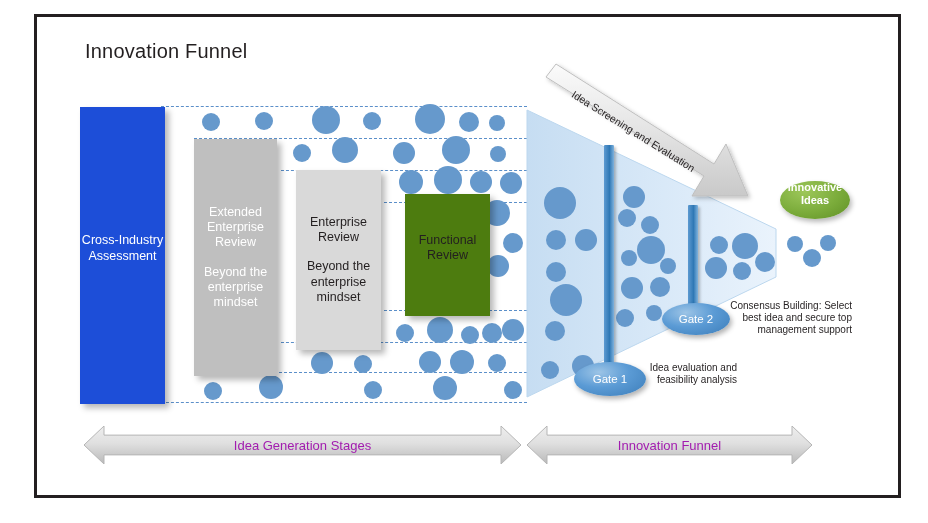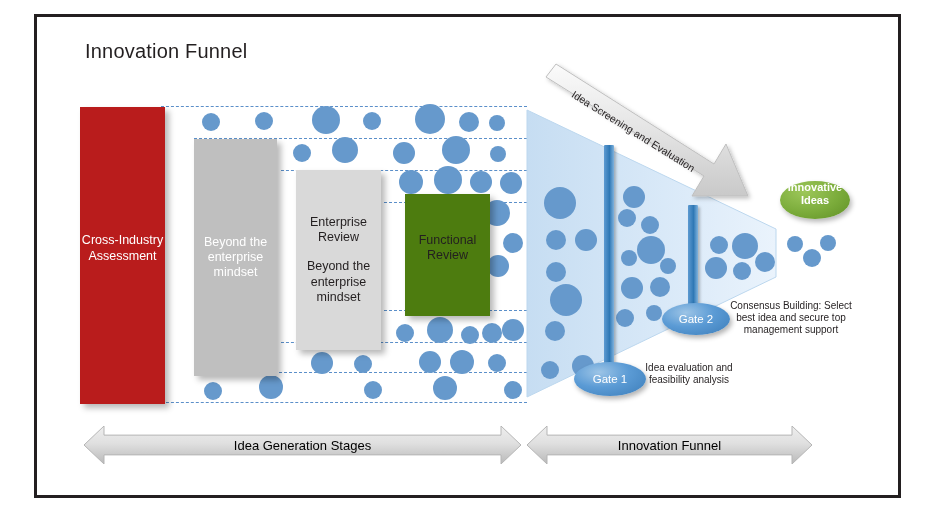--- a/index.html
+++ b/index.html
@@ -41,27 +41,27 @@
            color:#fff;box-shadow:2px 3px 5px rgba(0,0,0,.3);}
 
   
   .ideas{position:absolute;border-radius:50%;
          background:radial-gradient(ellipse at 35% 28%,#9dc75a 0%,#7aab3a 55%,#5f8f25 100%);
          display:flex;flex-direction:column;align-items:center;justify-content:flex-start;
          color:#fff;font-weight:bold;font-size:11px;line-height:1.15;text-align:center;
          box-shadow:2px 3px 5px rgba(0,0,0,.28);}
 
   
-  .note{position:absolute;text-align:center;color:#231f20;line-height:1.2;}
+  .note{position:absolute;text-align:right;color:#231f20;line-height:1.2;}
 
   
   .darrow{position:absolute;}
   .darrow .lbl{position:absolute;left:0;top:0;width:100%;height:100%;
                display:flex;align-items:center;justify-content:center;
-               font-size:13px;color:#000000;}
+               font-size:13px;color:#a21caf;}
 
   .diaglabel{position:absolute;color:#231f20;font-size:10.5px;
              white-space:nowrap;}
 </style>
 </head>
 <body>
 
 <div class="stage">
   <div class="frame"></div>
 
@@ -170,24 +170,25 @@
       <div class="dot" style="left: 732px; top: 233px; width: 26px; height: 26px; background: rgb(102, 153, 204);"></div>
       <div class="dot" style="left: 705px; top: 257px; width: 22px; height: 22px; background: rgb(102, 153, 204);"></div>
       <div class="dot" style="left: 733px; top: 262px; width: 18px; height: 18px; background: rgb(102, 153, 204);"></div>
       <div class="dot" style="left: 755px; top: 252px; width: 20px; height: 20px; background: rgb(102, 153, 204);"></div>
       <div class="dot" style="left: 787px; top: 236px; width: 16px; height: 16px; background: rgb(102, 153, 204);"></div>
       <div class="dot" style="left: 820px; top: 235px; width: 16px; height: 16px; background: rgb(102, 153, 204);"></div>
       <div class="dot" style="left: 803px; top: 249px; width: 18px; height: 18px; background: rgb(102, 153, 204);"></div>
     </div>
 
   <div id="boxes">
-      <div class="sbox sh" style="left: 80px; top: 107px; width: 85px; height: 297px; background: #b91c1c; color: rgb(255, 255, 255); font-size: 12.5px;">
+      <div class="sbox sh" style="left: 80px; top: 107px; width: 85px; height: 297px; background: #1d4ed8; color: rgb(255, 255, 255); font-size: 12.5px;">
         <div class="t1">Cross-Industry Assessment</div>
       </div>
       <div class="sbox sh" style="left: 194px; top: 139px; width: 83px; height: 237px; background: rgb(191, 191, 191); color: rgb(255, 255, 255); font-size: 12.5px;">
+        <div class="t1">Extended Enterprise Review</div>
         <div class="t2">Beyond the enterprise mindset</div>
       </div>
       <div class="sbox sh" style="left: 296px; top: 170px; width: 85px; height: 180px; background: rgb(217, 217, 217); color: rgb(35, 31, 32); font-size: 12.5px;">
         <div class="t1">Enterprise Review</div>
         <div class="t2">Beyond the enterprise mindset</div>
       </div>
       <div class="sbox sh" style="left: 405px; top: 194px; width: 85px; height: 122px; background: #4d7c0f; color: rgb(35, 31, 32); font-size: 12.5px;">
         <div class="t1">Functional Review</div>
       </div>
     </div>

